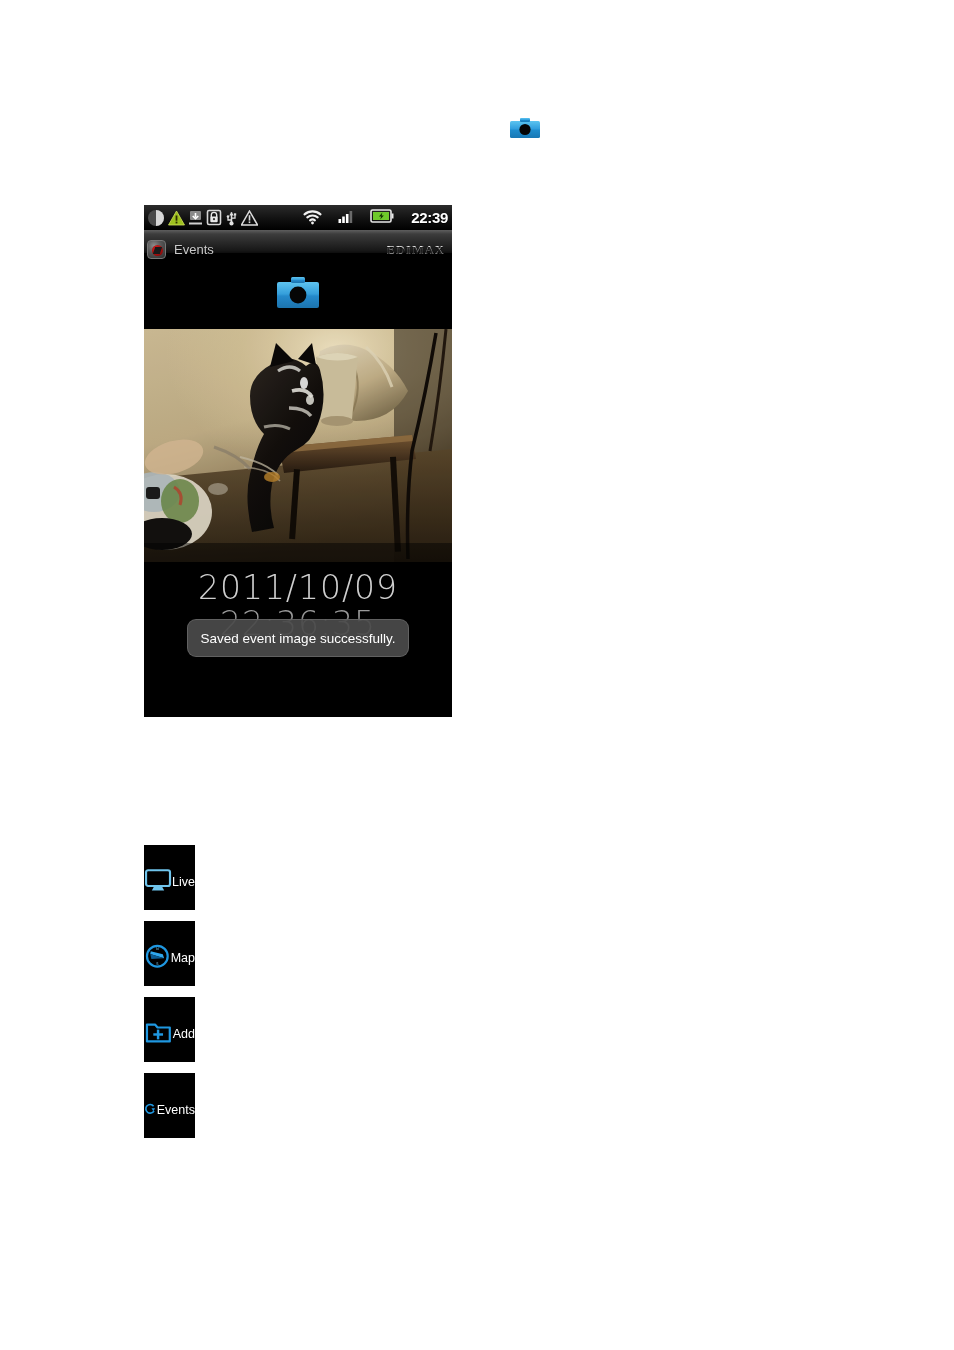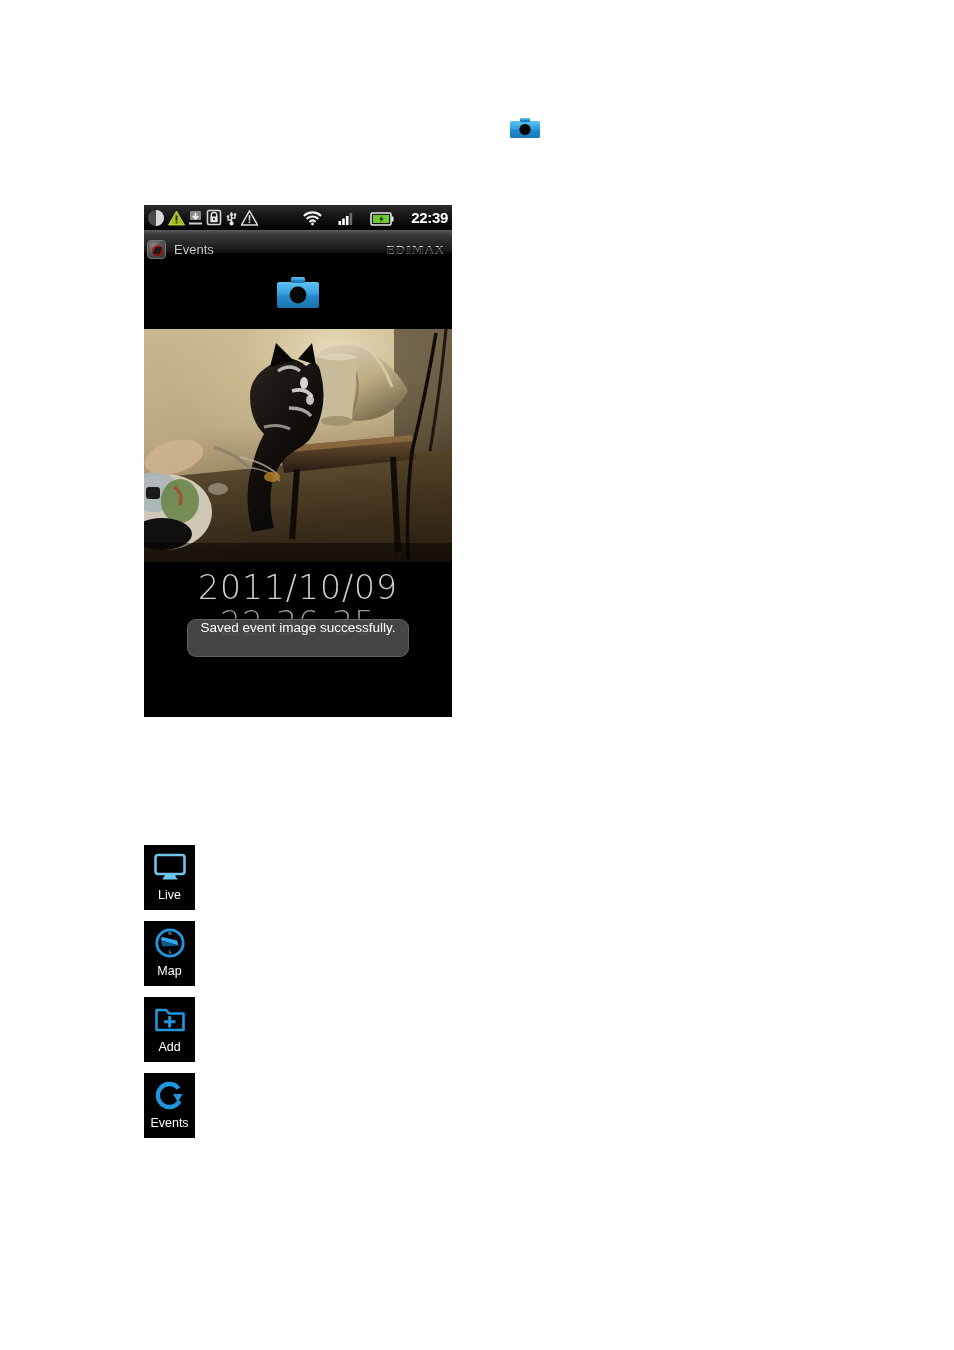--- a/index.html
+++ b/index.html
@@ -53,21 +53,21 @@
     padding: 0 4px 0 3px;
   }
   .status-left {
     display: flex;
     align-items: center;
     gap: 3px;
     flex: 1;
   }
   .status-right {
     display: flex;
-    align-items: flex-end;
+    align-items: flex-start;
     gap: 16px;
   }
   .sb-icon { display: block; }
   .status-clock {
     color: #ffffff;
     font-size: 15px;
     font-weight: bold;
     letter-spacing: -0.3px;
     font-family: "Liberation Sans", sans-serif;
     margin-left: 1px;
@@ -186,20 +186,21 @@
     position: absolute;
     left: 43px;
     top: 57px;
     width: 222px;
     height: 38px;
     background: rgba(74,74,74,0.93);
     border: 1px solid rgba(120,120,120,0.55);
     border-radius: 9px;
     box-sizing: border-box;
     display: flex;
+    align-items: center;
     justify-content: center;
     box-shadow: 0 1px 4px rgba(0,0,0,0.6);
   }
   .toast-text {
     color: #ffffff;
     font-size: 13.5px;
     font-family: "Liberation Sans", sans-serif;
     white-space: nowrap;
   }
 
@@ -213,21 +214,21 @@
   .legend-row {
     margin-bottom: 11px;
   }
   .legend-tile {
     width: 51px;
     height: 65px;
     background: #000000;
     position: relative;
     box-sizing: border-box;
     display: flex;
-    flex-direction: column;
+    flex-direction: row;
     align-items: center;
     justify-content: flex-start;
     padding-top: 6px;
   }
   .legend-glyph {
     width: 34px;
     height: 34px;
     display: block;
   }
   .legend-label {

